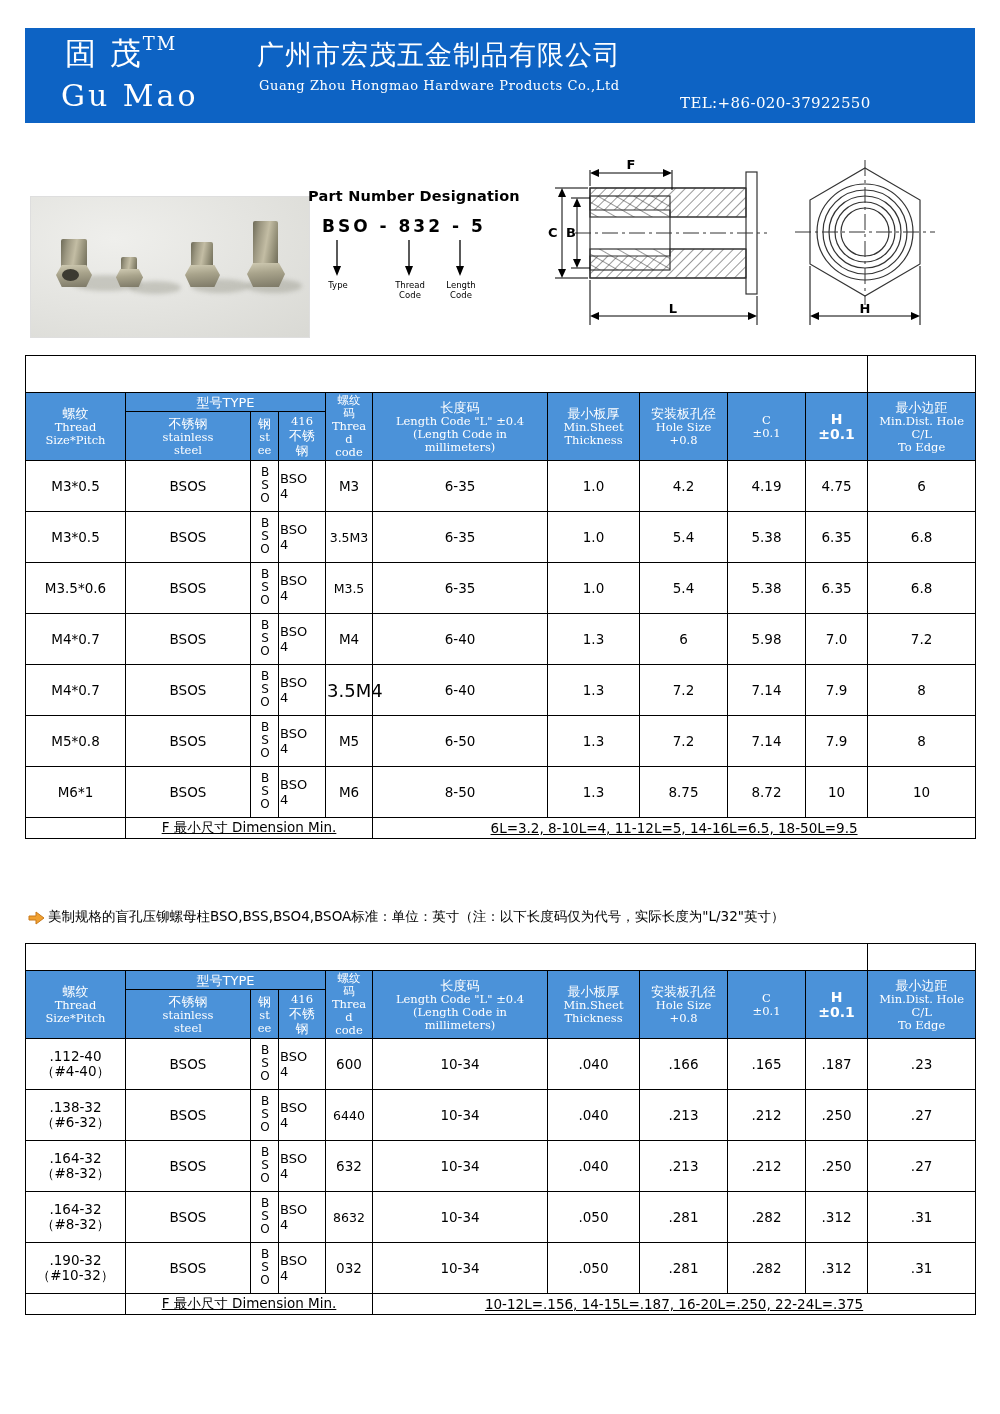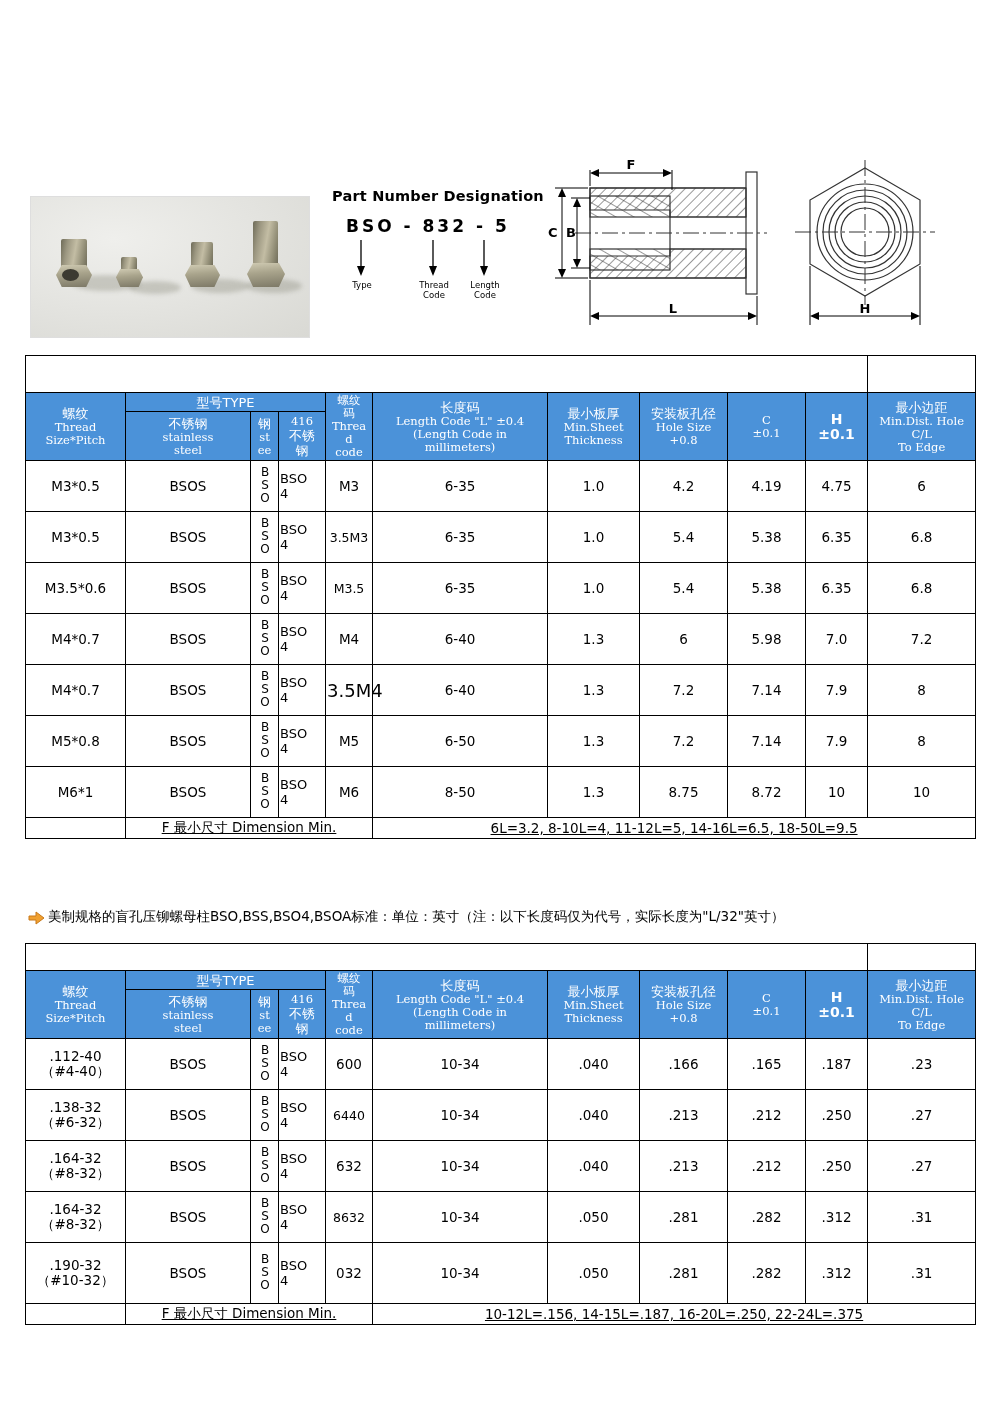--- a/index.html
+++ b/index.html
@@ -21,21 +21,21 @@
   .photo{position:absolute;left:30px;top:196px;width:278px;height:140px;background:
      radial-gradient(ellipse at 30% 30%, #efefec 0%, #e3e3df 55%, #d9d9d4 100%);
      border:1px solid #dedede;}
   .stud{position:absolute;background:linear-gradient(100deg,#6e6b58 0%,#9c9781 22%,#c3bda4 48%,#8e8a73 76%,#5f5c4c 100%);}
   .stud.body{border-radius:2px;}
   .hexhead{position:absolute;background:linear-gradient(175deg,#cfcab2 0%,#a9a48c 40%,#7c7866 100%);
      clip-path:polygon(16% 0,84% 0,100% 46%,84% 100%,16% 100%,0 46%);}
   .shadow{position:absolute;background:rgba(120,118,104,.30);border-radius:50%;filter:blur(2px);}
 
   
-  .pnd{position:absolute;left:324px;top:188px;width:215px;height:125px;}
+  .pnd{position:absolute;left:300px;top:188px;width:215px;height:125px;}
   .pnd-title{position:absolute;left:8px;top:0;font-family:"DejaVu Sans",sans-serif;font-weight:bold;font-size:14.5px;letter-spacing:.2px;white-space:nowrap;}
   .pnd-code{position:absolute;left:22px;top:28px;font-family:"DejaVu Sans",sans-serif;font-weight:bold;font-size:17px;letter-spacing:3px;white-space:nowrap;}
   .pnd-lbl{position:absolute;text-align:center;font-family:"DejaVu Sans",sans-serif;font-size:8.5px;line-height:10px;}
 
   
   .draw{position:absolute;left:535px;top:150px;width:450px;height:195px;}
 
   
   table.spec{border-collapse:collapse;position:absolute;table-layout:fixed;}
   table.spec td{border:1px solid #000;text-align:center;vertical-align:middle;
@@ -57,20 +57,27 @@
   
   .note{position:absolute;left:26px;top:908px;width:960px;white-space:nowrap;
      font-family:"DejaVu Sans",sans-serif;font-size:13.5px;}
   .bullet{position:absolute;left:28px;top:910px;width:18px;height:16px;}
 </style>
 </head>
 <body>
 
 <div class="page">
 
+  <div class="banner">
+    <div class="logo-cn"><span>固 茂</span><span class="tm">TM</span></div>
+    <div class="logo-en">Gu  Mao</div>
+    <div class="co-cn">广州市宏茂五金制品有限公司</div>
+    <div class="co-en">Guang Zhou Hongmao Hardware Products Co.,Ltd</div>
+    <div class="tel">TEL:+86-020-37922550</div>
+  </div>
 
 
   <div class="photo">
     <div class="shadow" style="left:40px;top:78px;width:70px;height:16px;"></div>
     <div class="shadow" style="left:98px;top:84px;width:52px;height:13px;"></div>
     <div class="shadow" style="left:160px;top:82px;width:58px;height:14px;"></div>
     <div class="shadow" style="left:215px;top:82px;width:56px;height:14px;"></div>
 
     <div class="stud body" style="left:30px;top:42px;width:26px;height:44px;"></div>
     <div class="hexhead" style="left:25px;top:68px;width:36px;height:22px;"></div>
@@ -543,21 +550,21 @@
             <div>4</div>
           </td>
           <td style="font-size: 12.5px; margin-left: 17px;">8632</td>
           <td>10-34</td>
           <td>.050</td>
           <td>.281</td>
           <td>.282</td>
           <td>.312</td>
           <td>.31</td>
         </tr>
-        <tr style="height: 61px;">
+        <tr style="height: 51px;">
           <td class="twoline">
             <div>.190-32</div>
             <div>（#10-32）</div>
           </td>
           <td>BSOS</td>
           <td><span class="vtxt">BSO</span></td>
           <td style="text-align: left; font-size: 13px; line-height: 15px;">
             <div>BSO</div>
             <div>4</div>
           </td>

